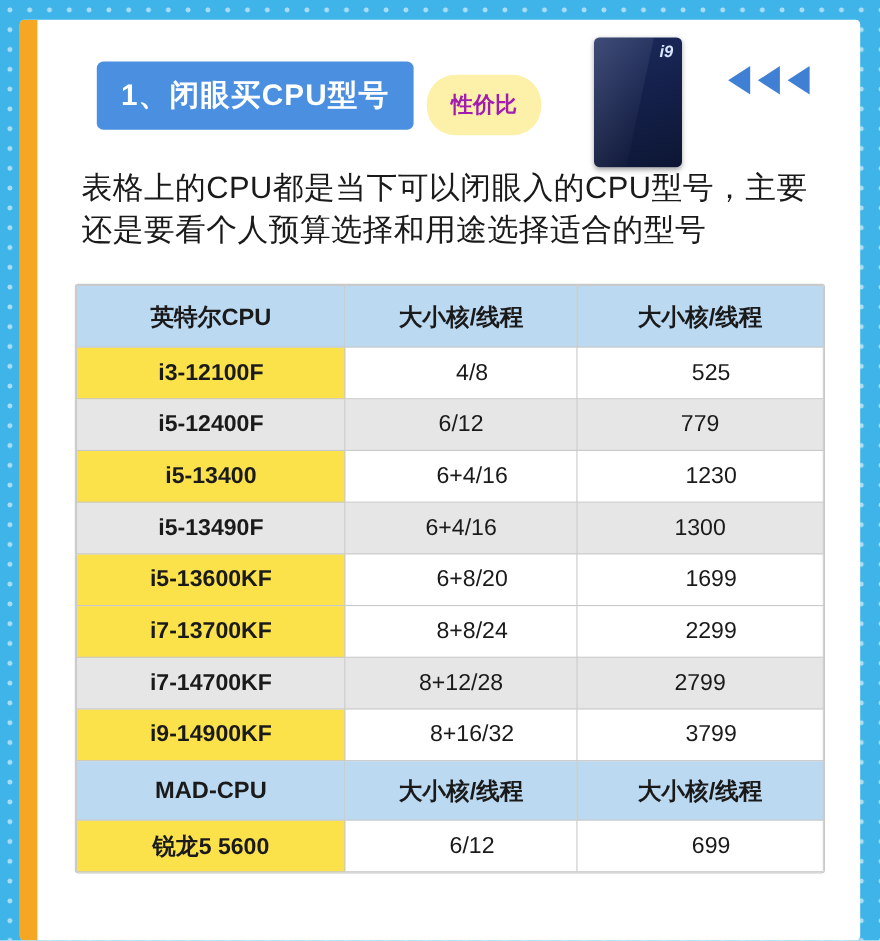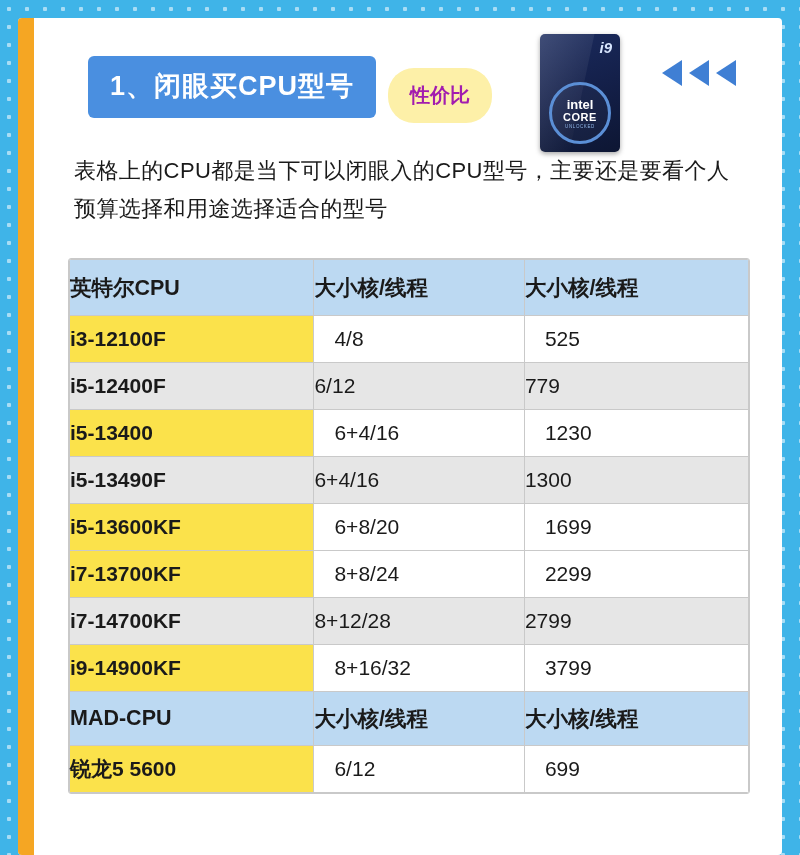--- a/index.html
+++ b/index.html
@@ -118,40 +118,40 @@
   }
   .tri {
     width: 0; height: 0;
     border-top: 13px solid transparent;
     border-bottom: 13px solid transparent;
     border-right: 20px solid #3f7fd4;
   }
   
   .para {
     margin: 6px 14px 0 16px;
-    font-size: 22px;
+    font-size: 28px;
     line-height: 38px;
     color: #1a1a1a;
     letter-spacing: 0.4px;
   }
   
   .table-wrap {
     margin: 30px 8px 0 10px;
     border: 1px solid #c9c9c9;
     border-radius: 3px;
     overflow: hidden;
   }
   table {
     width: 100%;
     border-collapse: collapse;
     table-layout: fixed;
   }
   td, th {
     border: 1px solid #c9c9c9;
-    text-align: left;
+    text-align: center;
     font-size: 21px;
     height: 47px;
     color: #1a1a1a;
     font-weight: normal;
     margin-left: 42px;
   }
   thead th {
     background: #bcd9f2;
     font-weight: bold;
     font-size: 21.5px;
@@ -185,25 +185,20 @@
 
   <div class="content">
 
     <div class="header">
       <div class="title-pill">1、闭眼买CPU型号</div>
       <div class="tag-pill">性价比</div>
 
       <div class="cpu-box">
         <div class="sheen"></div>
         <div class="i9">i9</div>
-        <div class="cpu-ring">
-          <div class="b1">intel</div>
-          <div class="b2">CORE</div>
-          <div class="b3">UNLOCKED</div>
-        </div>
       </div>
 
       <div class="tri-group">
         <div class="tri"></div>
         <div class="tri"></div>
         <div class="tri"></div>
       </div>
     </div>
 
     <p class="para">表格上的CPU都是当下可以闭眼入的CPU型号，主要还是要看个人预算选择和用途选择适合的型号</p>

